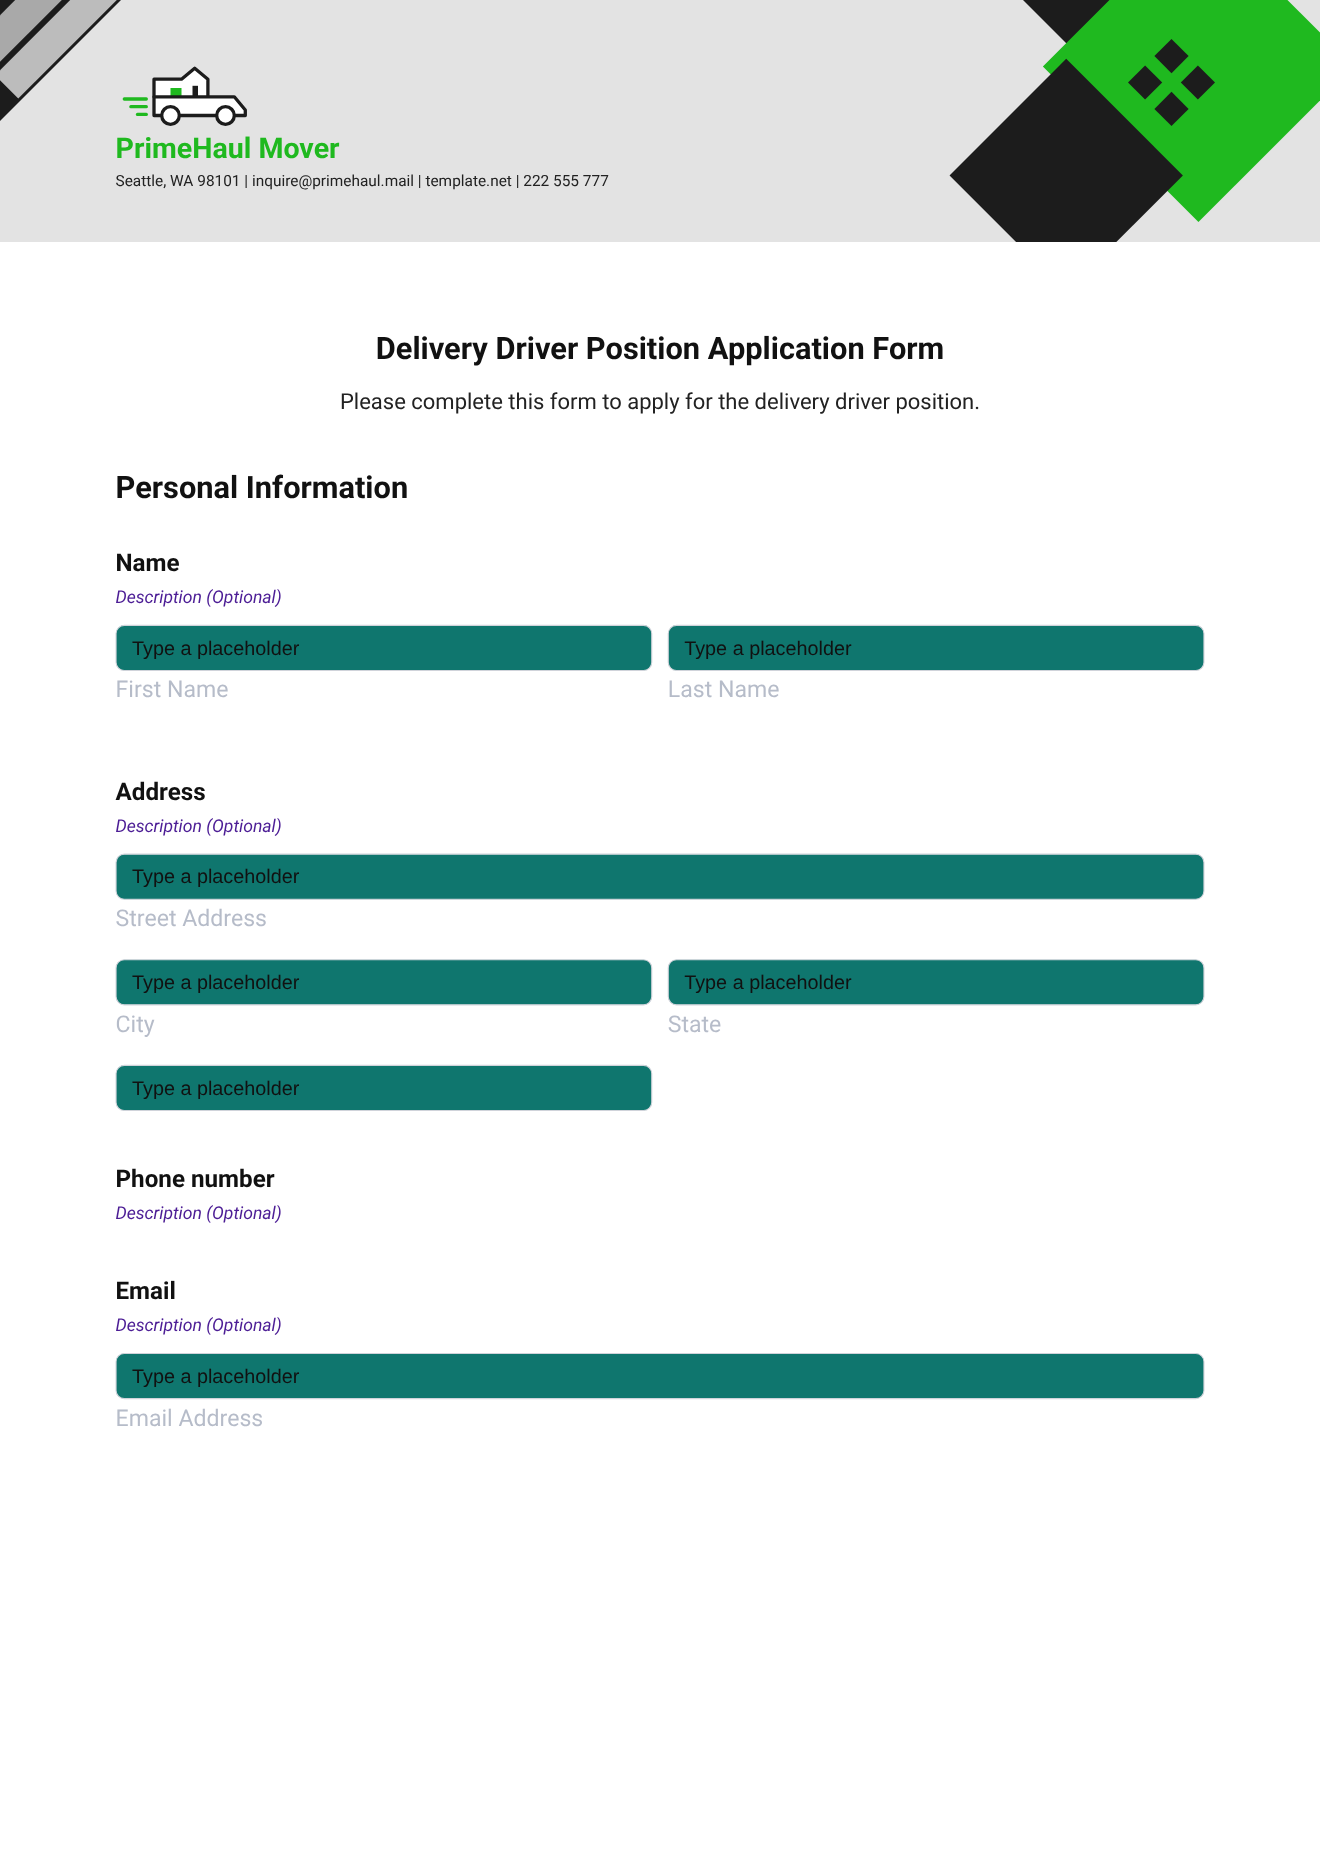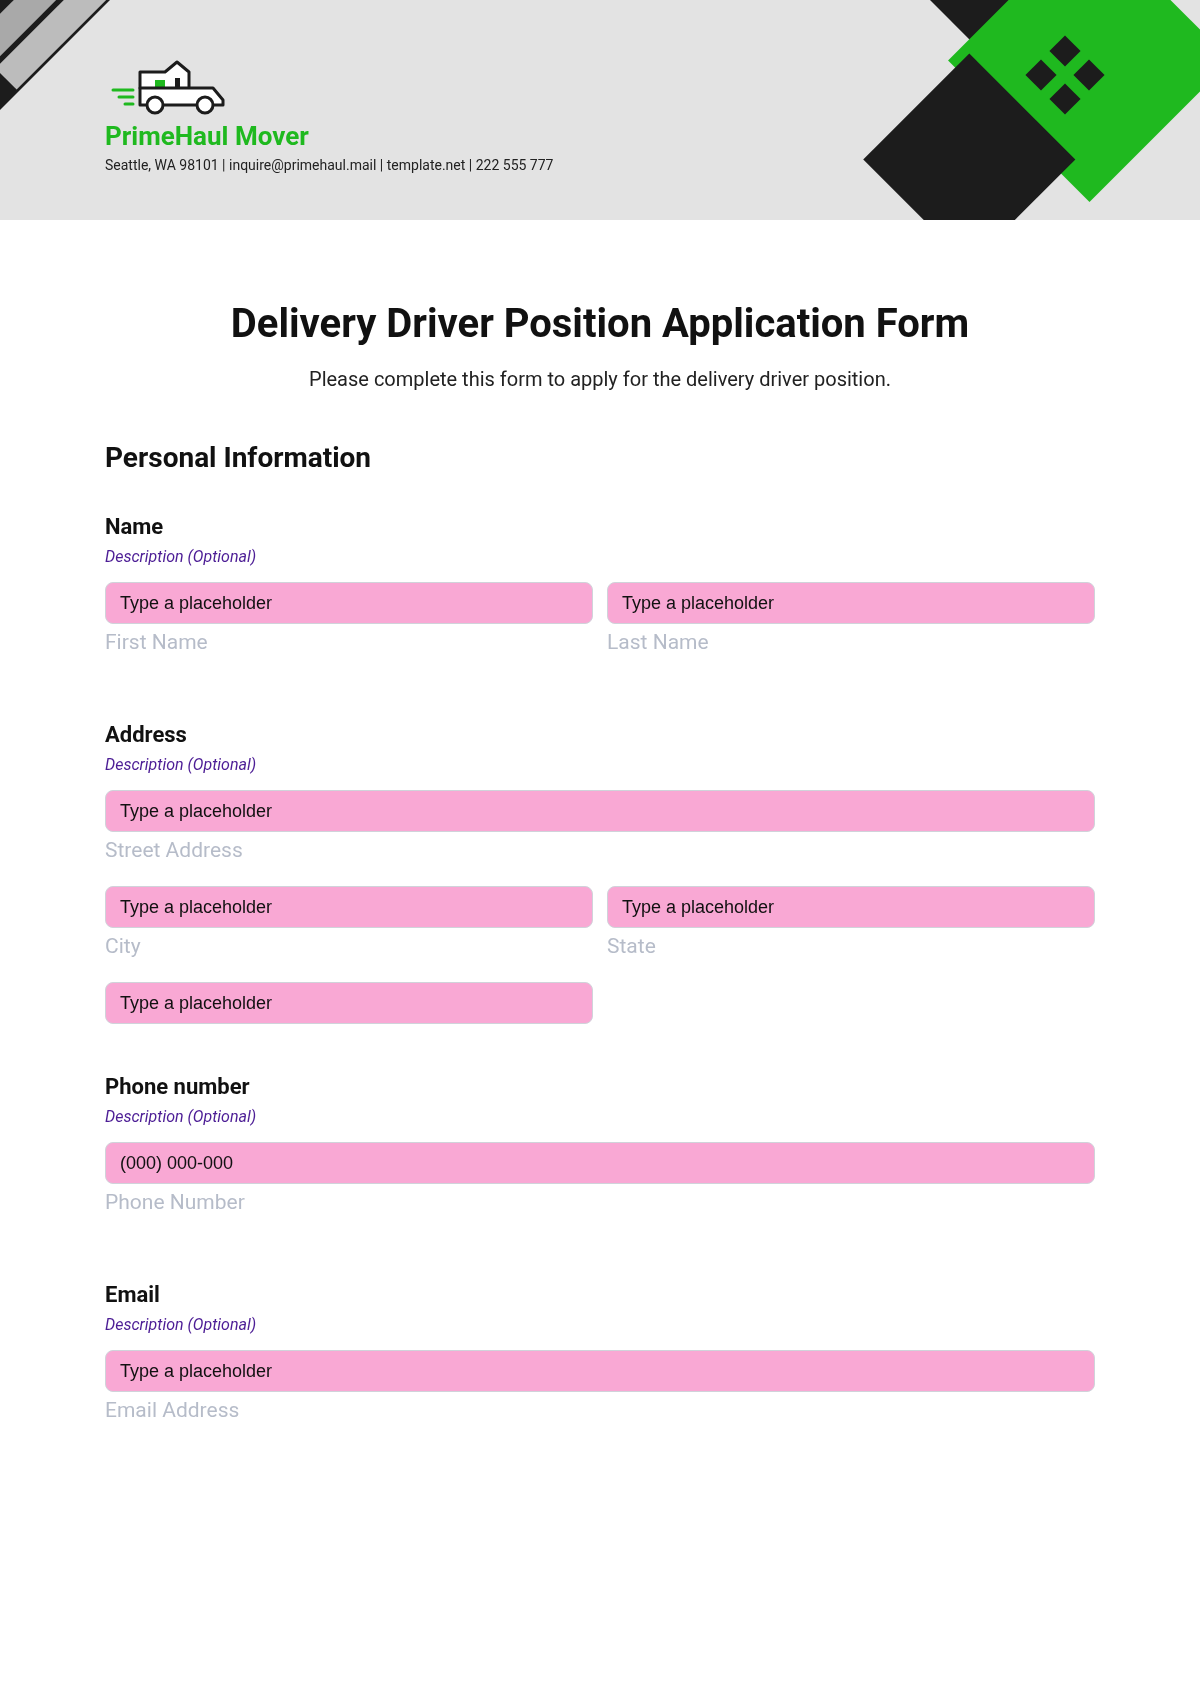--- a/index.html
+++ b/index.html
@@ -92,21 +92,21 @@
   .company-contact {
     font-size: 14px;
     color: #222;
     margin-top: 6px;
   }
   .content {
     padding: 80px 105px 40px 105px;
     max-width: 1200px;
   }
   .page-title {
-    font-size: 40px;
+    font-size: 28px;
     font-weight: 700;
     text-align: center;
     color: #111;
     margin-bottom: 20px;
   }
   .page-subtitle {
     font-size: 20px;
     text-align: center;
     color: #222;
     margin-bottom: 50px;
@@ -138,21 +138,21 @@
   .col { flex: 1; }
   .half { flex: 0 0 calc(50% - 7px); }
   input.text {
     width: 100%;
     height: 42px;
     border: 1px solid #d0d3da;
     border-radius: 8px;
     padding: 0 14px;
     font-size: 18px;
     color: #111;
-    background: #f9a8d4;
+    background: #0f766e;
     outline: none;
   }
   input.text::placeholder { color: #111; }
   .sublabel {
     font-size: 21px;
     color: #b6bcc9;
     margin-top: 6px;
     margin-bottom: 18px;
   }
 </style>
@@ -240,26 +240,20 @@
     <div class="row">
       <div class="half">
         <input class="text" type="text" placeholder="Type a placeholder" style="">
       </div>
     </div>
   </div>
 
   <div class="field-group">
     <div class="field-label">Phone number</div>
     <div class="field-desc">Description (Optional)</div>
-    <div class="row">
-      <div class="col">
-        <input class="text" type="text" placeholder="(000) 000-000" style="">
-        <div class="sublabel">Phone Number</div>
-      </div>
-    </div>
   </div>
 
   <div class="field-group">
     <div class="field-label">Email</div>
     <div class="field-desc">Description (Optional)</div>
     <div class="row">
       <div class="col">
         <input class="text" type="text" placeholder="Type a placeholder" style="">
         <div class="sublabel">Email Address</div>
       </div>

